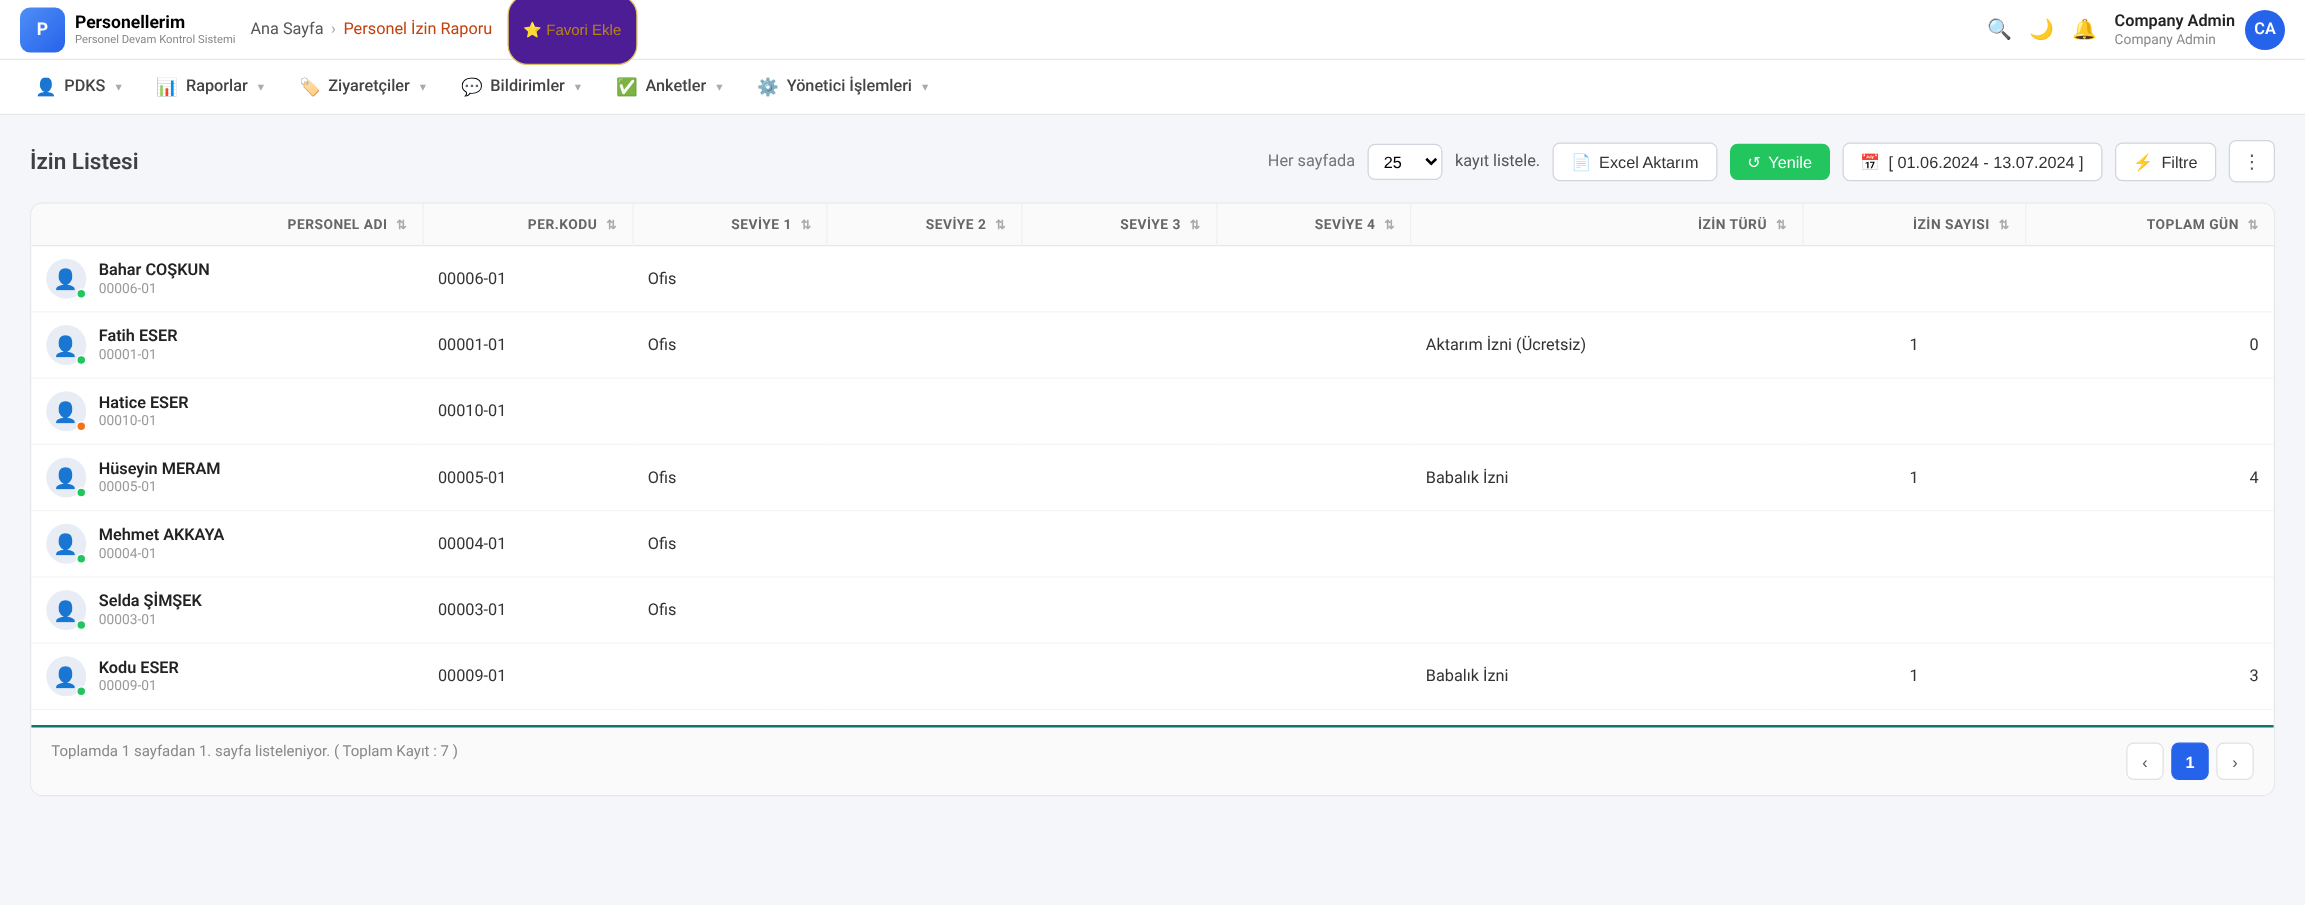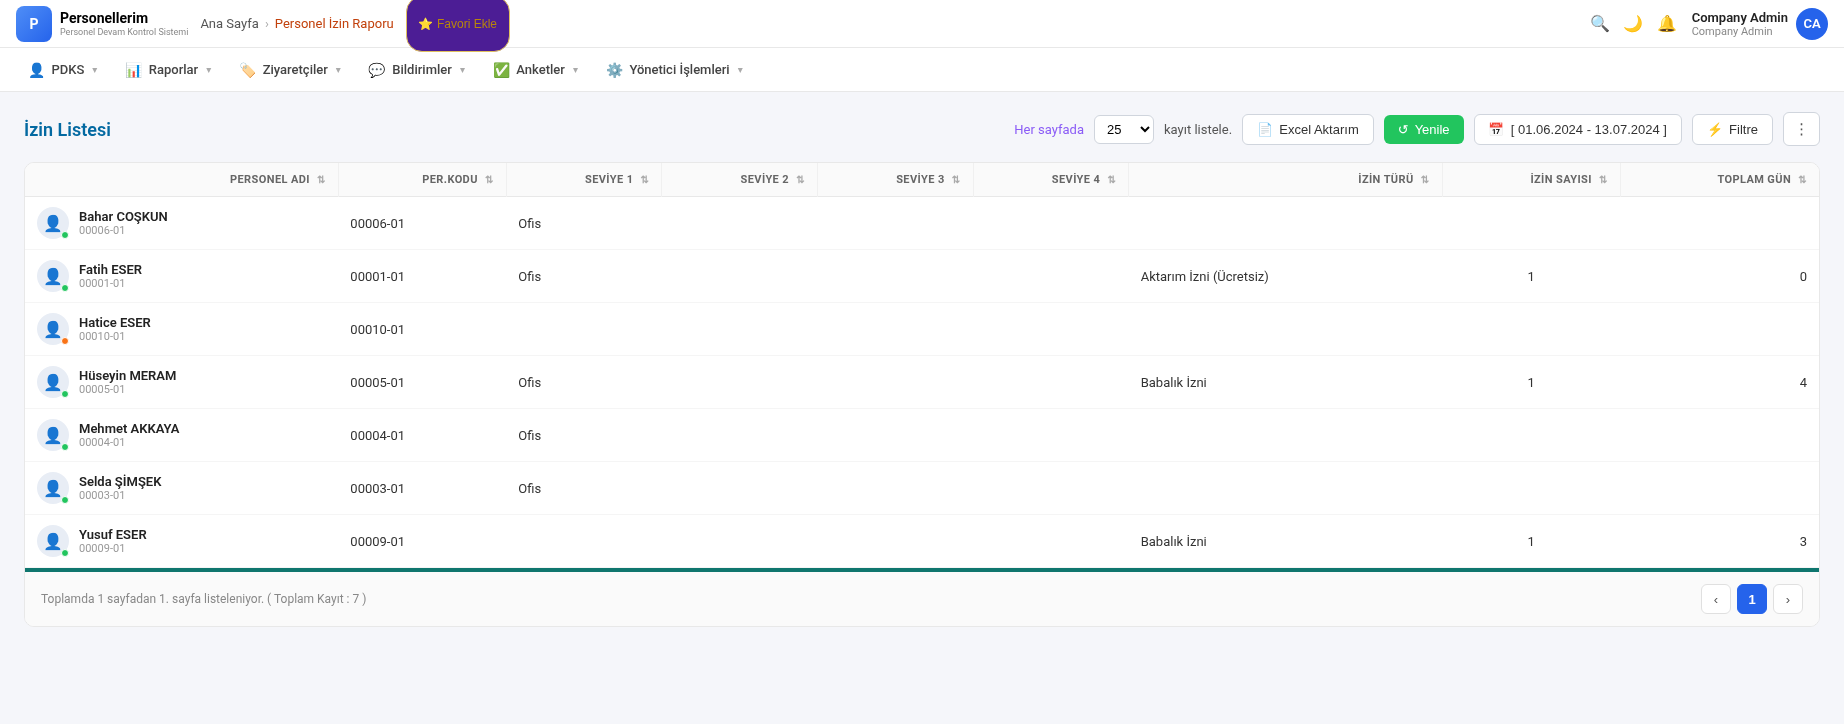--- a/index.html
+++ b/index.html
@@ -37,23 +37,23 @@
       border-bottom: 1px solid #e8e8e8;
     }
     .nav-item { display: flex; align-items: center; gap: 6px; padding: 8px 12px; border-radius: 6px; cursor: pointer; color: #444; font-size: 13px; font-weight: 500; }
     .nav-item .nav-icon-small { font-size: 14px; color: #666; }
 
     
     .main-content { padding: 20px 24px; }
 
     
     .page-header { display: flex; align-items: center; justify-content: space-between; margin-bottom: 16px; }
-    .page-title { font-size: 18px; font-weight: 600; color: #0369a1; }
+    .page-title { font-size: 18px; font-weight: 600; color: #404040; }
     .header-actions { display: flex; align-items: center; gap: 10px; }
-    .per-page-label { font-size: 13px; color: #8b5cf6; }
+    .per-page-label { font-size: 13px; color: #737373; }
     .per-page-select { border: 1px solid #d0d5dd; border-radius: 6px; padding: 5px 8px; font-size: 13px; background: #fff; cursor: pointer; }
     .kayit-label { font-size: 13px; color: #555; }
     .excel-btn { display: flex; align-items: center; gap: 6px; background: #fff; border: 1px solid #d0d5dd; border-radius: 6px; padding: 7px 14px; font-size: 13px; color: #333; cursor: pointer; }
     .yenile-btn { display: flex; align-items: center; gap: 6px; background: #22c55e; border: none; border-radius: 6px; padding: 7px 14px; font-size: 13px; color: #fff; cursor: pointer; font-weight: 500; }
     .date-btn { display: flex; align-items: center; gap: 6px; background: #fff; border: 1px solid #d0d5dd; border-radius: 6px; padding: 7px 14px; font-size: 13px; color: #333; cursor: pointer; }
     .filtre-btn { display: flex; align-items: center; gap: 6px; background: #fff; border: 1px solid #d0d5dd; border-radius: 6px; padding: 7px 14px; font-size: 13px; color: #333; cursor: pointer; }
     .icon-only-btn { background: #fff; border: 1px solid #d0d5dd; border-radius: 6px; padding: 7px 10px; font-size: 15px; cursor: pointer; color: #555; }
 
     
     .table-container { background: #fff; border-radius: 10px; border: 1px solid #e8e8e8; overflow: hidden; }
@@ -69,21 +69,21 @@
     .person-cell { display: flex; align-items: center; gap: 10px; }
     .avatar-wrap { position: relative; }
     .person-avatar { width: 32px; height: 32px; border-radius: 50%; background: #e8edf5; display: flex; align-items: center; justify-content: center; color: #7a8ba0; font-size: 16px; }
     .status-dot { width: 8px; height: 8px; border-radius: 50%; position: absolute; bottom: 0; right: 0; border: 1.5px solid #fff; }
     .status-dot.green { background: #22c55e; }
     .status-dot.orange { background: #f97316; }
     .person-name { font-weight: 600; font-size: 13px; color: #222; }
     .person-code { font-size: 11px; color: #999; }
 
     
-    .table-footer { display: flex; align-items: center; justify-content: space-between; padding: 12px 16px; border-top: 4px solid #0f766e; background: #fafafa; }
+    .table-footer { display: flex; align-items: flex-start; justify-content: space-between; padding: 12px 16px; border-top: 2px solid #0f766e; background: #fafafa; margin-top: 12px; }
     .footer-info { font-size: 12px; color: #888; }
     .pagination { display: flex; align-items: center; gap: 6px; }
     .page-btn { width: 30px; height: 30px; border-radius: 6px; border: 1px solid #e0e0e0; background: #fff; display: flex; align-items: center; justify-content: center; cursor: pointer; font-size: 13px; color: #555; }
     .page-btn.active { background: #2563eb; color: #fff; border-color: #2563eb; font-weight: 600; }
   </style>
 </head>
 <body>
 
 <nav class="top-navbar">
   <div class="navbar-left">
@@ -356,21 +356,21 @@
       <td style="text-align:right;"></td>
     </tr>
           <tr>
       <td>
         <div class="person-cell">
           <div class="avatar-wrap">
             <div class="person-avatar">👤</div>
             <span class="status-dot green"></span>
           </div>
           <div>
-            <div class="person-name">Yusuf ESER</div>
+            <div class="person-name">Kodu ESER</div>
             <div class="person-code">00009-01</div>
           </div>
         </div>
       </td>
       <td>00009-01</td>
       <td></td>
       <td></td>
       <td></td>
       <td></td>
       <td>Babalık İzni</td>

